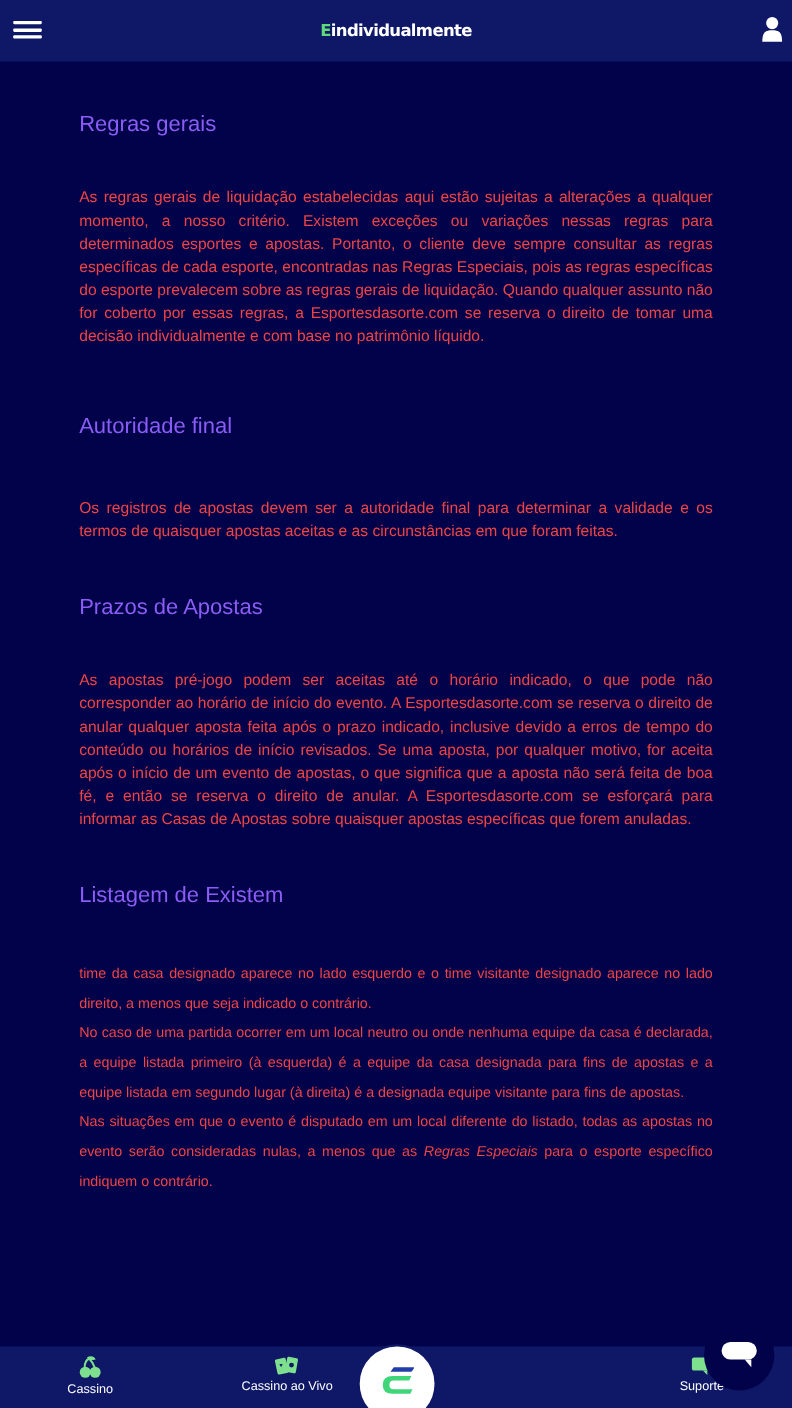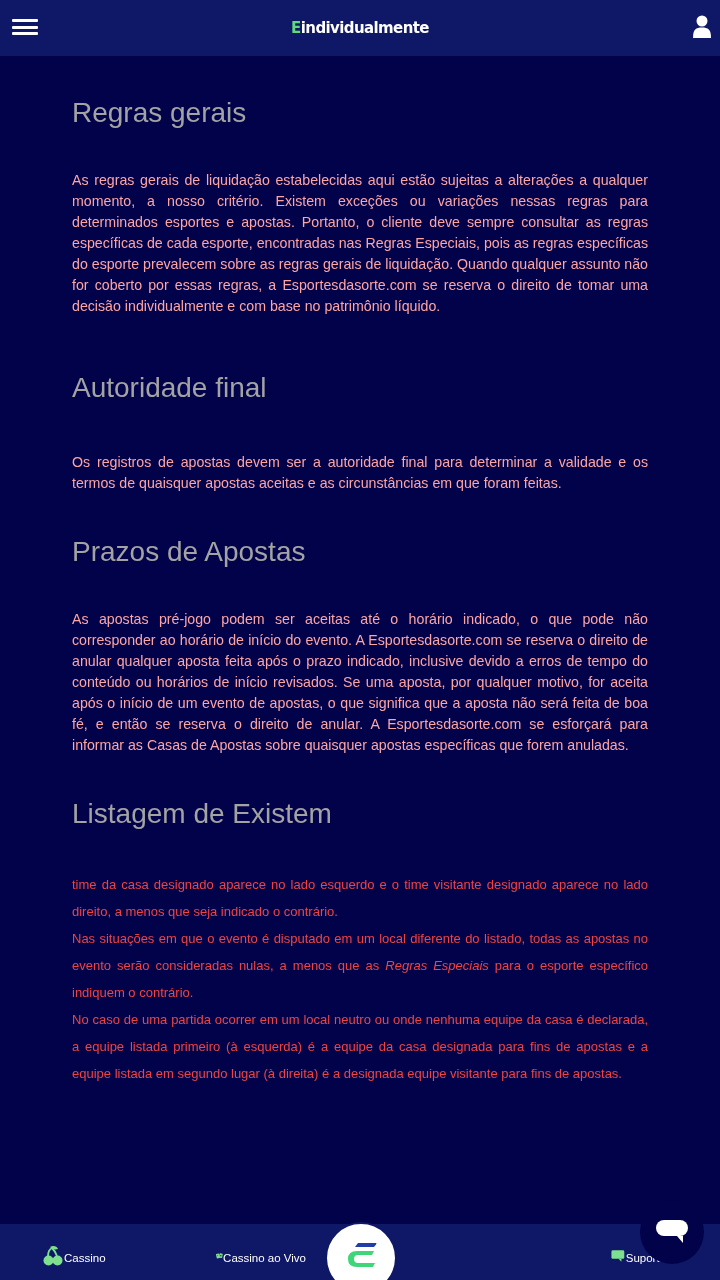--- a/index.html
+++ b/index.html
@@ -22,33 +22,33 @@
   }
   .menu-btn span { display: block; height: 3px; background: #fff; border-radius: 1px; }
   .logo {
     font-family: "DejaVu Sans", sans-serif;
     font-size: 15px; font-weight: bold; letter-spacing: -0.6px; color: #fff;
     display: flex; align-items: center;
   }
   .logo .e { color: #5fd97a; }
   .user-btn { position: absolute; right: 8px; top: 14px; width: 20px; height: 26px; cursor: pointer; }
   .content { position: absolute; top: 56px; left: 72px; width: 576px; }
-  h2 { font-weight: normal; font-size: 28px; line-height: 34px; color: #a3a3a3; }
+  h2 { font-weight: normal; font-size: 20px; line-height: 34px; color: #8b5cf6; }
   p.small {
-    font-size: 14.2px; line-height: 21px; text-align: justify; color: #fca5a5;
+    font-size: 14.2px; line-height: 21px; text-align: justify; color: #ef4444;
   }
   p.large {
     font-size: 13px; line-height: 27px; text-align: justify; color: #ef4444;
   }
   .bottom-nav {
     position: absolute; left: 0; top: 1224px; width: 720px; height: 56px;
     background: #0f1866;
   }
   .nav-item {
-    position: absolute; top: 0; height: 56px; display: flex; flex-direction: row;
+    position: absolute; top: 0; height: 56px; display: flex; flex-direction: column;
     align-items: center; justify-content: flex-start; padding-top: 8px; cursor: pointer;
   }
   .nav-item .label { font-size: 11.5px; color: #fff; margin-top: 3px; white-space: nowrap; }
   .nav-item svg { display: block; }
   .center-btn {
     position: absolute; left: 325px; top: 1222px; width: 72px; height: 72px; border-radius: 50%;
     background: #ffffff; border: 2px solid #0f1866; display: flex; align-items: center; justify-content: center;
     cursor: pointer;
   }
   .chat-fab {
@@ -84,22 +84,22 @@
 
   <h2 style="position:absolute; top:315px;">Autoridade final</h2>
   <p class="small" style="position:absolute; top:396px; width:576px;">Os registros de apostas devem ser a autoridade final para determinar a validade e os termos de quaisquer apostas aceitas e as circunstâncias em que foram feitas.</p>
 
   <h2 style="position:absolute; top:479px;">Prazos de Apostas</h2>
   <p class="small" style="position:absolute; top:553px; width:576px;">As apostas pré-jogo podem ser aceitas até o horário indicado, o que pode não corresponder ao horário de início do evento. A Esportesdasorte.com se reserva o direito de anular qualquer aposta feita após o prazo indicado, inclusive devido a erros de tempo do conteúdo ou horários de início revisados. Se uma aposta, por qualquer motivo, for aceita após o início de um evento de apostas, o que significa que a aposta não será feita de boa fé, e então se reserva o direito de anular. A Esportesdasorte.com se esforçará para informar as Casas de Apostas sobre quaisquer apostas específicas que forem anuladas.</p>
 
   <h2 style="position:absolute; top:741px;">Listagem de Existem</h2>
   <div style="position:absolute; top:815px; width:576px;">
     <p class="large">time da casa designado aparece no lado esquerdo e o time visitante designado aparece no lado direito, a menos que seja indicado o contrário.</p>
+    <p class="large">No caso de uma partida ocorrer em um local neutro ou onde nenhuma equipe da casa é declarada, a equipe listada primeiro (à esquerda) é a equipe da casa designada para fins de apostas e a equipe listada em segundo lugar (à direita) é a designada equipe visitante para fins de apostas.</p>
     <p class="large"><span>Nas situações em que o evento é disputado em um local diferente do listado, todas as apostas no evento serão consideradas nulas, a menos que as </span><em>Regras Especiais</em><span> para o esporte específico indiquem o contrário.</span></p>
-    <p class="large">No caso de uma partida ocorrer em um local neutro ou onde nenhuma equipe da casa é declarada, a equipe listada primeiro (à esquerda) é a equipe da casa designada para fins de apostas e a equipe listada em segundo lugar (à direita) é a designada equipe visitante para fins de apostas.</p>
   </div>
 </div>
 
 <div class="bottom-nav">
   <div class="nav-item" style="left:42px; width:80px;">
     <svg width="22" height="22" viewBox="0 0 22 22">
       <path d="M10 3 C8 4 6 7 6 11 M10 3 C12 5 14 8 15 11" stroke="#7ee08f" stroke-width="1.8" fill="none"></path>
       <path d="M8 2 C11 0 15 1 16 4 C13 5 10 4 8 2 Z" fill="#7ee08f"></path>
       <circle cx="6.5" cy="15.5" r="5" fill="#7ee08f"></circle>
       <circle cx="15.5" cy="15.5" r="5" fill="#7ee08f"></circle>

